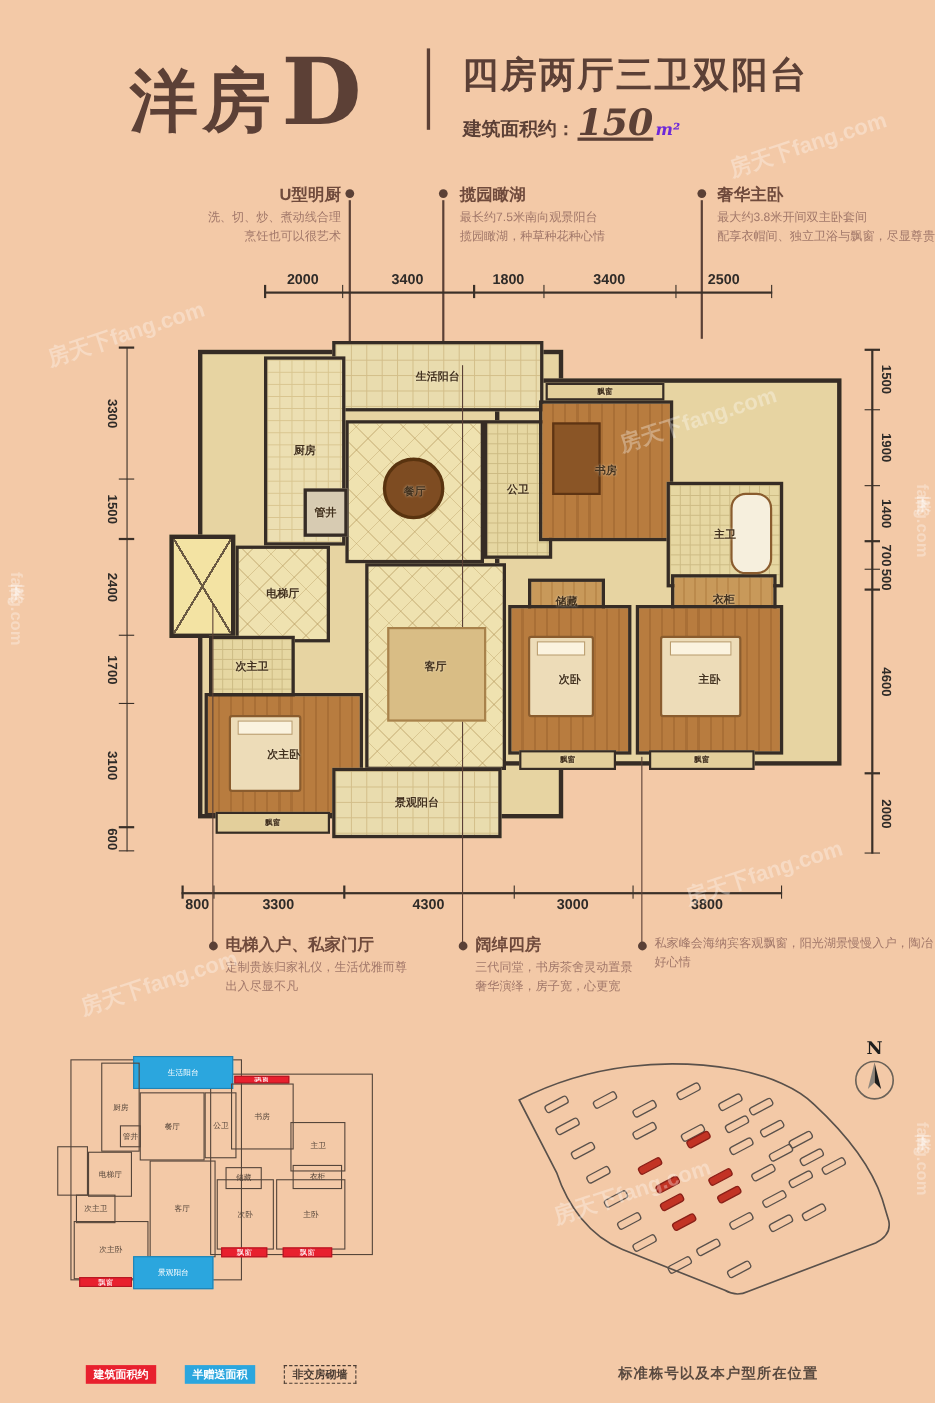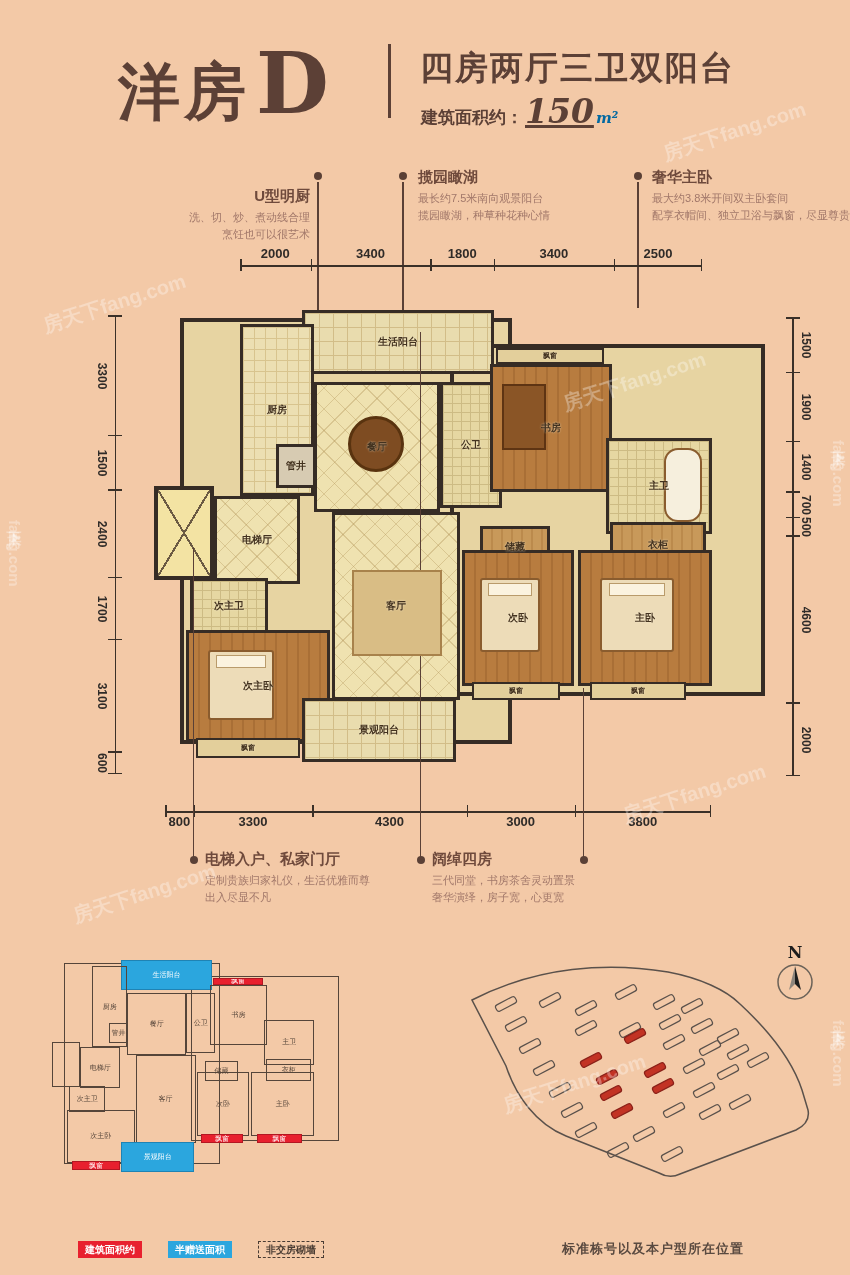--- a/index.html
+++ b/index.html
@@ -14,21 +14,21 @@
 
   
   .title-row { position:absolute; left:118px; top:34px; display:flex; align-items:baseline; }
   .title-cjk { font-size:62px; font-weight:bold; color:#5c4036; letter-spacing:4px; }
   .title-d { font-family:"DejaVu Serif", serif; font-size:84px; font-weight:bold; color:#5c4036; margin-left:6px; }
   .divider { position:absolute; left:388px; top:44px; width:3px; height:74px; background:#5c4036; }
   .subtitle { position:absolute; left:420px; top:46px; font-size:33px; font-weight:bold; color:#5c4036; letter-spacing:2px; }
   .area-row { position:absolute; left:421px; top:92px; display:flex; align-items:baseline; }
   .area-label { font-size:17px; font-weight:bold; color:#5c4036; }
   .area-value { font-family:"DejaVu Serif", serif; font-style:italic; font-size:33px; font-weight:bold; color:#5c4036; margin:0 2px;text-decoration:underline; }
-  .area-unit { font-family:"DejaVu Serif", serif; font-style:italic; font-size:15px; font-weight:bold; color:#0369a1; }
+  .area-unit { font-family:"DejaVu Serif", serif; font-style:italic; font-size:15px; font-weight:bold; color:#6d28d9; }
 
   
   .co-title { font-size:15px; font-weight:bold; color:#6f4a3c; margin-bottom:3px; }
   .co-desc { font-size:11px; color:#a2786a; line-height:1.55; }
   .co { position:absolute; }
   .co.r { text-align:right; }
   .dot { position:absolute; width:8px; height:8px; border-radius:50%; background:#5a4036; }
   .lead { position:absolute; width:1.5px; background:#5a4036; }
 
   
@@ -118,21 +118,21 @@
   <span class="title-d">D</span>
 </div>
 <div class="divider"></div>
 <div class="subtitle">四房两厅三卫双阳台</div>
 <div class="area-row">
   <span class="area-label">建筑面积约：</span>
   <span class="area-value">150</span>
   <span class="area-unit">m²</span>
 </div>
 
-<div class="co r" style="left:130px; top:168px; width:180px;margin-top:19px;">
+<div class="co r" style="left:130px; top:168px; width:180px;">
   <div class="co-title">U型明厨</div>
   <div class="co-desc">洗、切、炒、煮动线合理</div>
   <div class="co-desc">烹饪也可以很艺术</div>
 </div>
 <div class="dot" style="left:314px; top:172px;"></div>
 <div class="lead" style="left:317px; top:182px; height:140px;"></div>
 
 <div class="co" style="left:418px; top:168px; width:210px;">
   <div class="co-title">揽园瞰湖</div>
   <div class="co-desc">最长约7.5米南向观景阳台</div>
@@ -296,20 +296,21 @@
 <div class="lead" style="left:420px; top:332px; height:526px; width:1px;"></div>
 <div class="co" style="left:432px; top:850px; width:160px;">
   <div class="co-title">阔绰四房</div>
   <div class="co-desc">三代同堂，书房茶舍灵动置景</div>
   <div class="co-desc">奢华演绎，房子宽，心更宽</div>
 </div>
 
 <div class="dot" style="left:580px; top:856px;"></div>
 <div class="lead" style="left:583px; top:688px; height:170px; width:1px;"></div>
 <div class="co" style="left:595px; top:850px; width:255px;">
+  <div class="co-desc">私家峰会海纳宾客观飘窗，阳光湖景慢慢入户，陶冶好心情</div>
 </div>
 
 <div id="mini">
     <div class="m-slab" style="left: 26.1px; top: 15.4px; width: 156.04px; height: 200.22px;"></div>
     <div class="m-slab" style="left: 153px; top: 27.62px; width: 148.05px; height: 165.44px;"></div>
     <div class="m-room m-half" style="left: 83.44px; top: 11.64px; width: 90.24px; height: 30.08px;">生活阳台</div>
     <div class="m-room" style="left: 54.3px; top: 18.22px; width: 34.78px; height: 80.84px;">厨房</div>
     <div class="m-room" style="left: 89.08px; top: 45.48px; width: 59.22px; height: 61.1px;">餐厅</div>
     <div class="m-room" style="left: 71.22px; top: 74.62px; width: 18.8px; height: 20.68px;">管井</div>
     <div class="m-room" style="left: 148.3px; top: 45.48px; width: 29.14px; height: 59.22px;">公卫</div>

